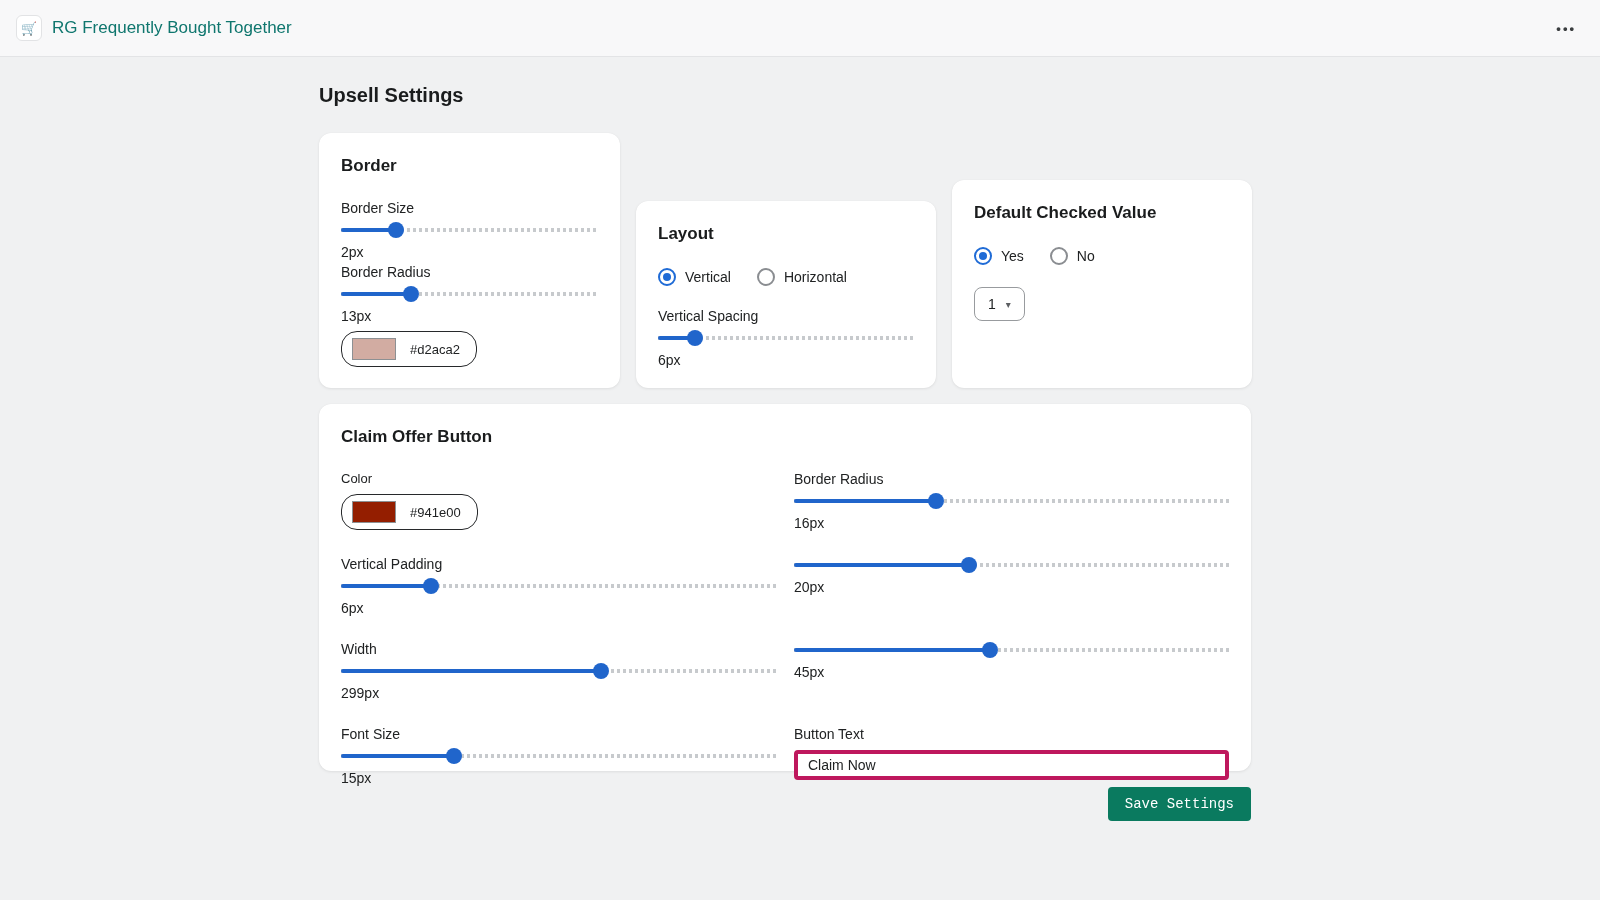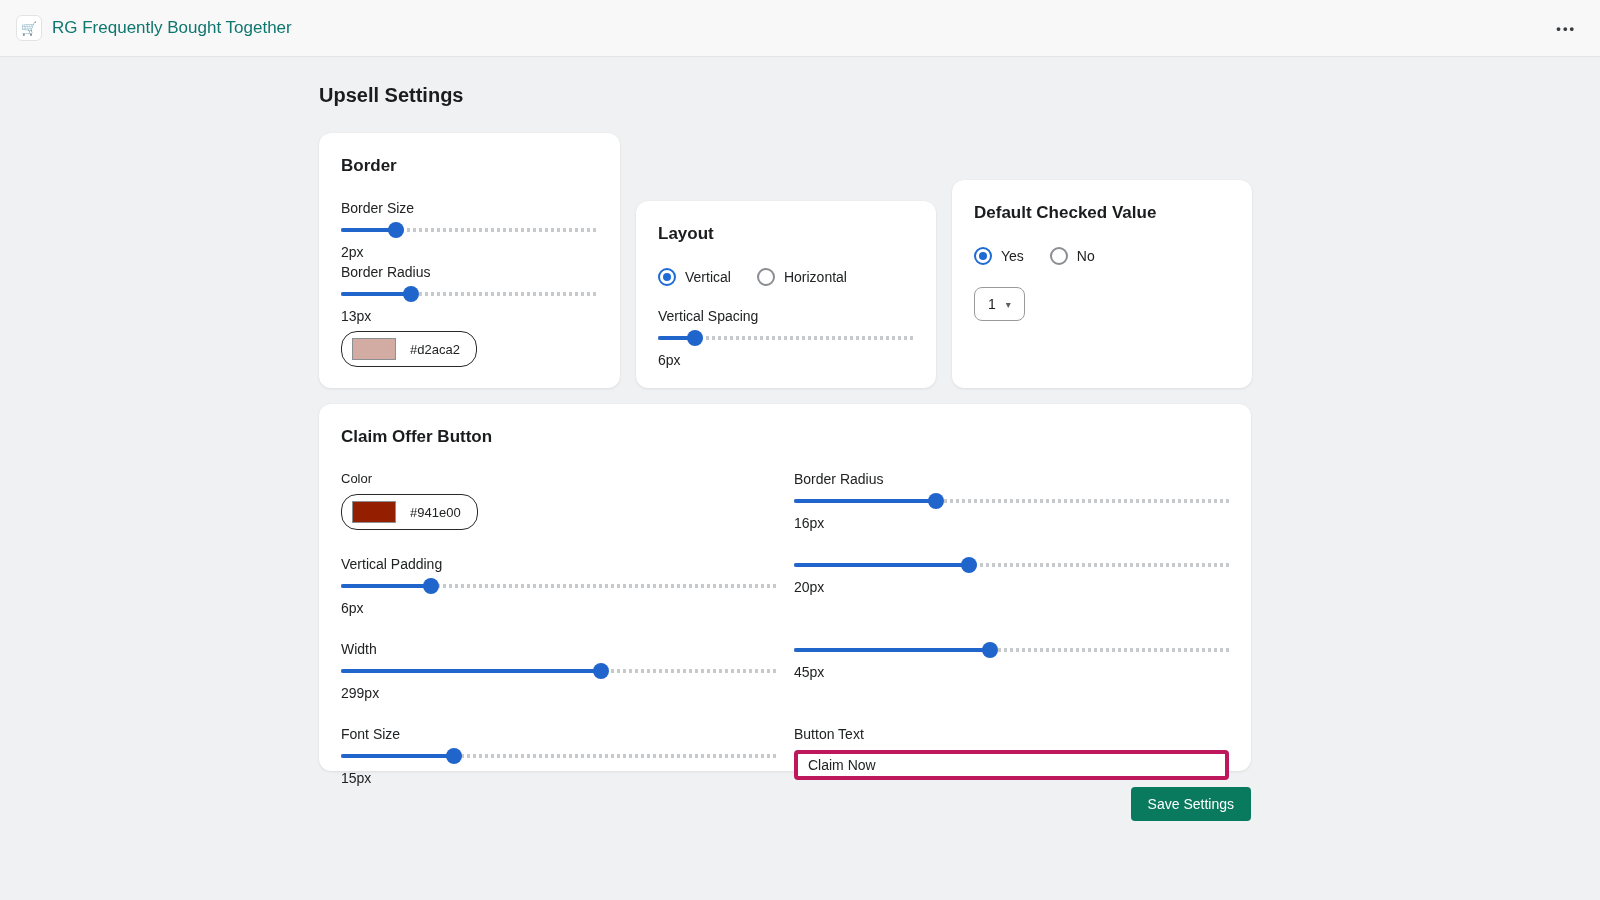--- a/index.html
+++ b/index.html
@@ -123,21 +123,21 @@
     font-family: "Liberation Sans", sans-serif;
     background: #fff;
   }
 
   
   .save-row { display: flex; justify-content: flex-end; margin-top: 16px; }
   .save-btn {
     background: #0a7a5f; color: #ffffff;
     border: none; border-radius: 4px;
     padding: 9px 17px; font-size: 14px;
-    font-family: Liberation Sans, sans-serif;
+    font-family: Liberation Mono, monospace;
     cursor: pointer;
   }
 </style>
 </head>
 <body>
 
 <header class="app-header">
   <div class="header-left">
     <span class="app-logo">🛒</span>
     <span class="app-title">RG Frequently Bought Together</span>

